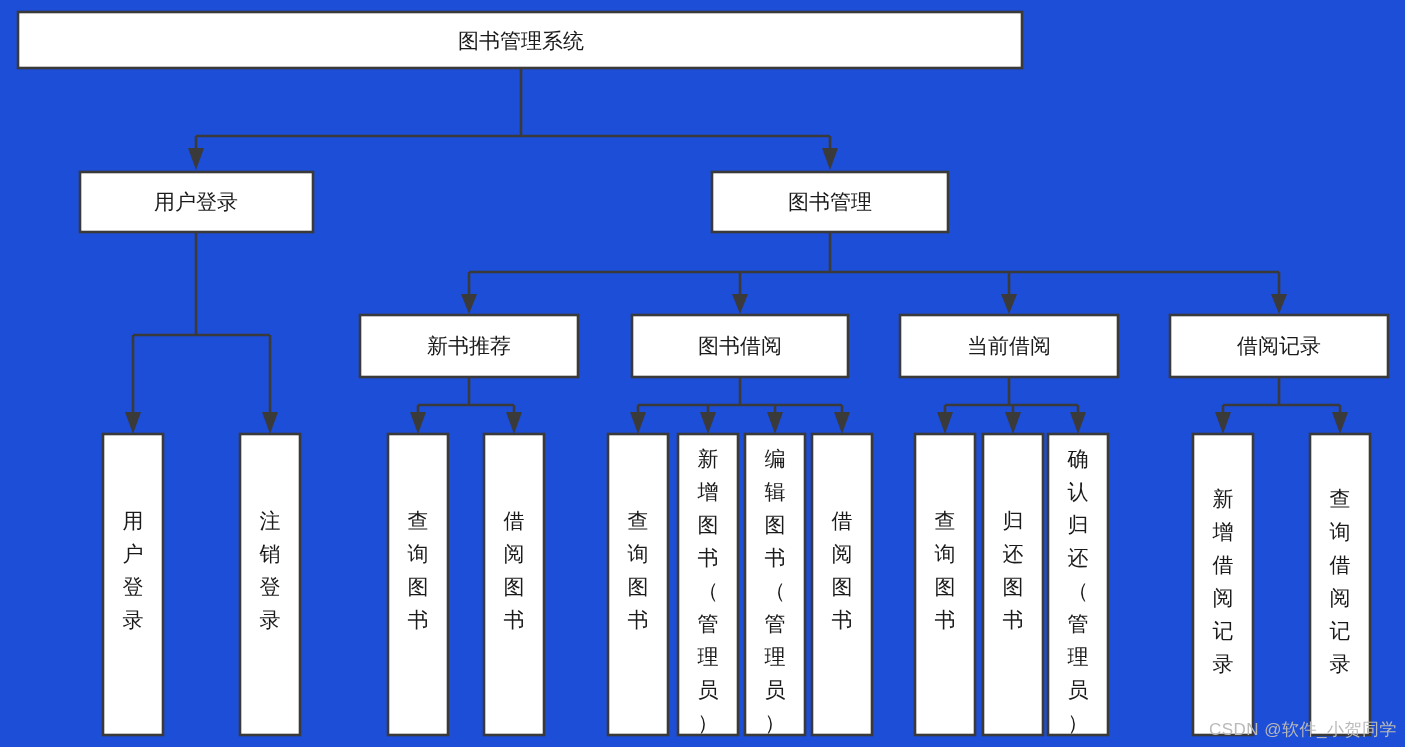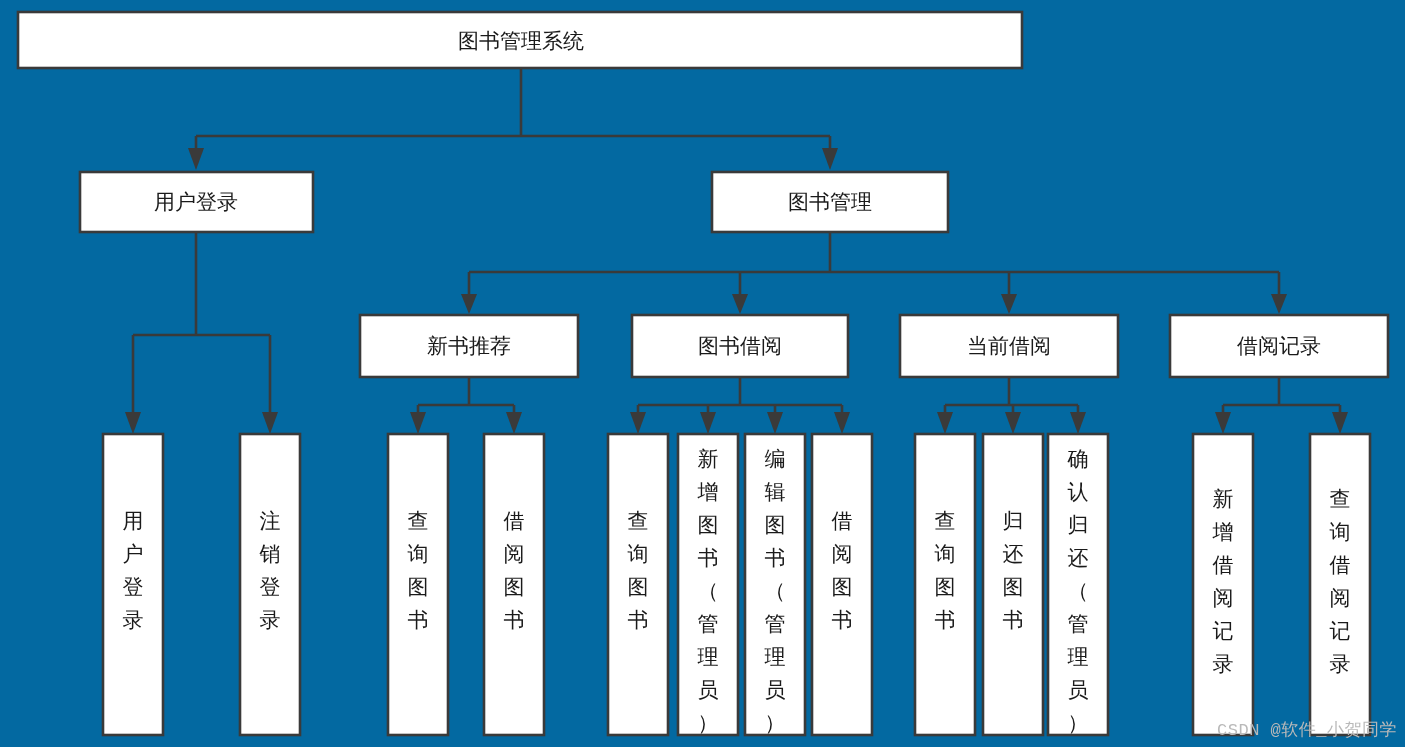--- a/index.html
+++ b/index.html
@@ -7,21 +7,21 @@
     padding: 0;
     background: #ffffff;
   }
   body {
     font-family: "DejaVu Sans", "Liberation Sans", sans-serif;
   }
   #canvas {
     position: relative;
     width: 1405px;
     height: 747px;
-    background: #0369a1;
+    background: #1d4ed8;
     overflow: hidden;
   }
   svg.diagram {
     position: absolute;
     top: 0;
     left: 0;
     width: 1405px;
     height: 747px;
   }
   .node-box {
@@ -49,21 +49,21 @@
   .node-label-v {
     font-family: "DejaVu Sans", "Liberation Sans", sans-serif;
     font-size: 21px;
     fill: #1a1a1a;
     text-anchor: middle;
   }
   .watermark {
     position: absolute;
     right: 8px;
     bottom: 6px;
-    font-family: Liberation Mono, monospace;
+    font-family: Liberation Sans, sans-serif;
     font-size: 17px;
     color: #b9b9b9;
     letter-spacing: 0.5px;
     white-space: nowrap;
     user-select: none;
   }
 </style>
 </head>
 <body>
 

